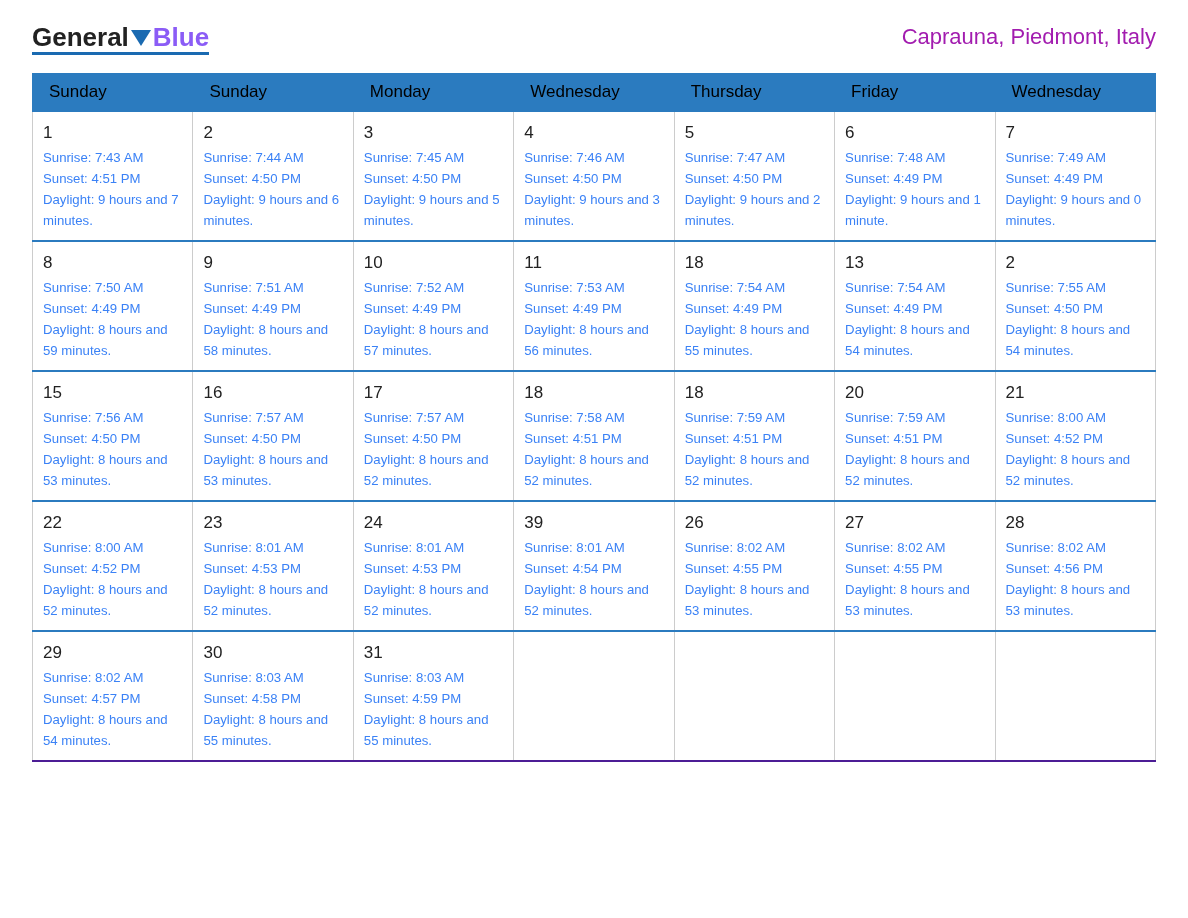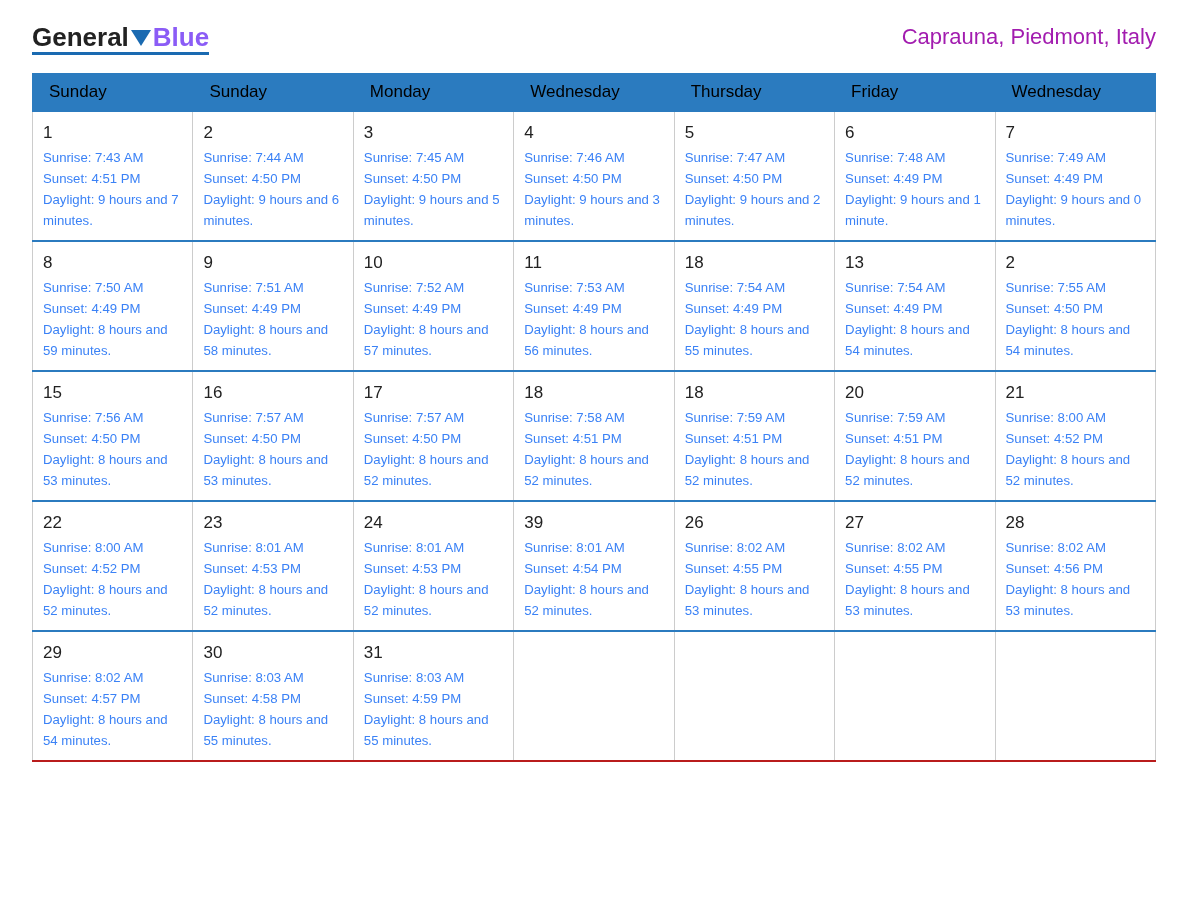--- a/index.html
+++ b/index.html
@@ -94,21 +94,21 @@
       display: block;
       margin-bottom: 2px;
     }
     .day-info {
       font-size: 13.2px;
       color: #3b82f6;
       line-height: 1.55;
       margin-top: 48px;
     }
     .last-row td {
-      border-bottom: 2px solid #b91c1c;
+      border-bottom: 2px solid #4c1d95;
     }
   </style>
 </head>
 <body>
 
 <div class="header-area">
   <div class="logo">
     <div class="logo-text">
       <span class="logo-general">General</span>
       <div class="logo-triangle"></div>

